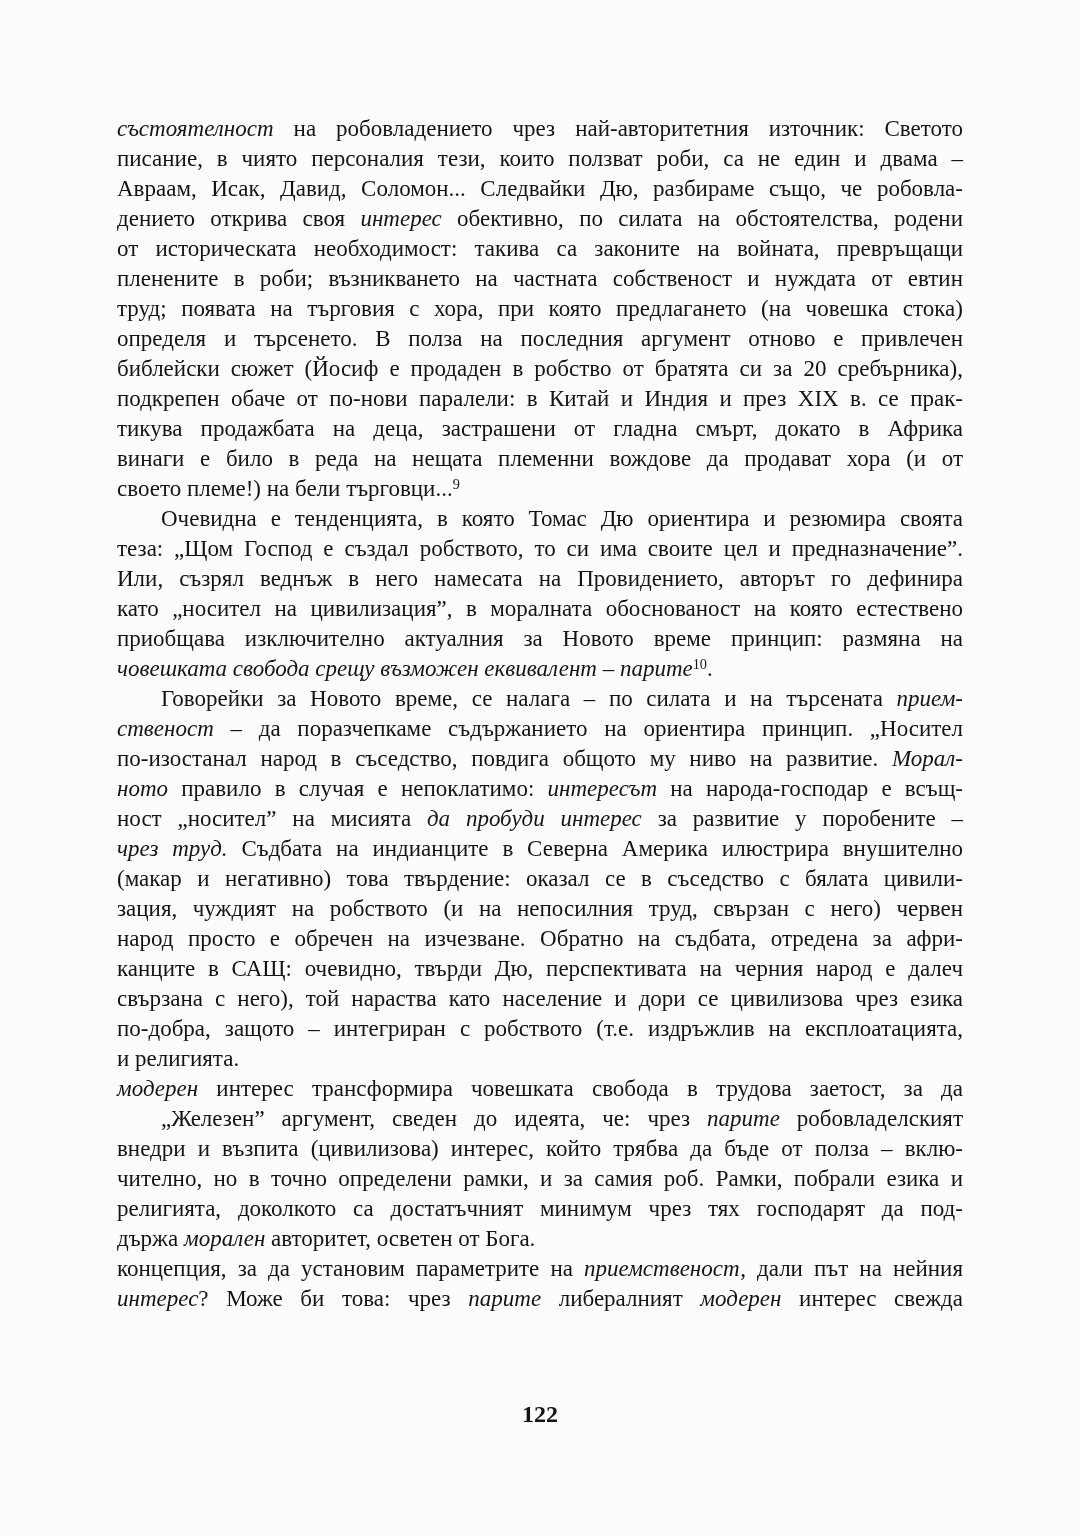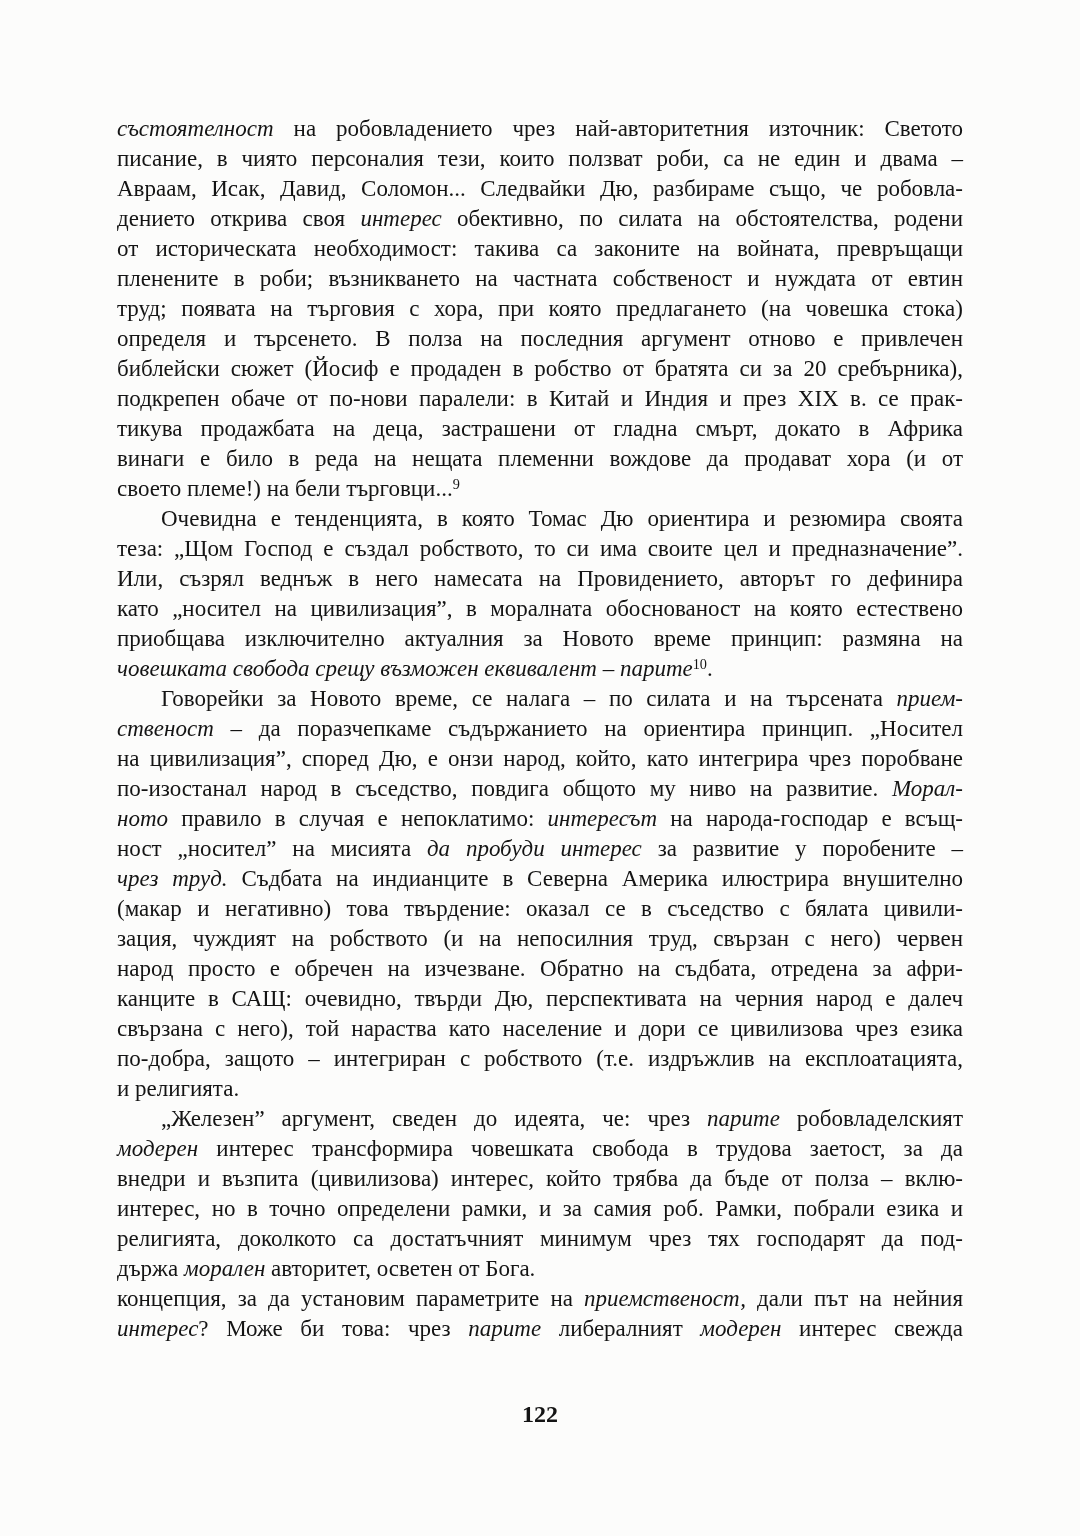--- a/index.html
+++ b/index.html
@@ -83,38 +83,37 @@
         <div class="line indent"><span>Очевидна е тенденцията, в която Томас Дю ориентира и резюмира своята</span></div>
         <div class="line"><span>теза: „Щом Господ е създал робството, то си има своите цел и предназначение”.</span></div>
         <div class="line"><span>Или, съзрял веднъж в него намесата на Провидението, авторът го дефинира</span></div>
         <div class="line"><span>като „носител на цивилизация”, в моралната обоснованост на която естествено</span></div>
         <div class="line"><span>приобщава изключително актуалния за Новото време принцип: размяна на</span></div>
         <div class="line last"><span class="it">човешката свобода срещу възможен еквивалент – парите</span><sup>10</sup><span>.</span></div>
       </div>
       <div class="paragraph">
         <div class="line indent"><span>Говорейки за Новото време, се налага – по силата и на търсената </span><span class="it">прием-</span></div>
         <div class="line"><span class="it">ственост</span><span> – да поразчепкаме съдържанието на ориентира принцип. „Носител</span></div>
-        <div class="line"><span>на цивилизация”, според Дю, е онзи народ, който, като интегрира чрез поробване</span></div>
         <div class="line"><span>по-изостанал народ в съседство, повдига общото му ниво на развитие. </span><span class="it">Морал-</span></div>
         <div class="line"><span class="it">ното</span><span> правило в случая е непоклатимо: </span><span class="it">интересът</span><span> на народа-господар е всъщ-</span></div>
         <div class="line"><span>ност „носител” на мисията </span><span class="it">да пробуди интерес</span><span> за развитие у поробените –</span></div>
         <div class="line"><span class="it">чрез труд.</span><span> Съдбата на индианците в Северна Америка илюстрира внушително</span></div>
         <div class="line"><span>(макар и негативно) това твърдение: оказал се в съседство с бялата цивили-</span></div>
         <div class="line"><span>зация, чуждият на робството (и на непосилния труд, свързан с него) червен</span></div>
         <div class="line"><span>народ просто е обречен на изчезване. Обратно на съдбата, отредена за афри-</span></div>
         <div class="line"><span>канците в САЩ: очевидно, твърди Дю, перспективата на черния народ е далеч</span></div>
         <div class="line"><span>свързана с него), той нараства като население и дори се цивилизова чрез езика</span></div>
         <div class="line"><span>по-добра, защото – интегриран с робството (т.е. издръжлив на експлоатацията,</span></div>
         <div class="line last"><span>и религията.</span></div>
       </div>
       <div class="paragraph">
+        <div class="line"><span class="it">модерен</span><span> интерес трансформира човешката свобода в трудова заетост, за да</span></div>
         <div class="line indent"><span>„Железен” аргумент, сведен до идеята, че: чрез </span><span class="it">парите</span><span> робовладелският</span></div>
-        <div class="line"><span class="it">модерен</span><span> интерес трансформира човешката свобода в трудова заетост, за да</span></div>
         <div class="line"><span>внедри и възпита (цивилизова) интерес, който трябва да бъде от полза – вклю-</span></div>
-        <div class="line"><span>интерес, но в точно определени рамки, и за самия роб. Рамки, побрали езика и</span></div>
+        <div class="line"><span>чително, но в точно определени рамки, и за самия роб. Рамки, побрали езика и</span></div>
         <div class="line"><span>религията, доколкото са достатъчният минимум чрез тях господарят да под-</span></div>
         <div class="line last"><span>държа </span><span class="it">морален</span><span> авторитет, осветен от Бога.</span></div>
       </div>
       <div class="paragraph">
         <div class="line"><span>концепция, за да установим параметрите на </span><span class="it">приемственост,</span><span> дали път на нейния</span></div>
         <div class="line"><span class="it">интерес</span><span>? Може би това: чрез </span><span class="it">парите</span><span> либералният </span><span class="it">модерен</span><span> интерес свежда</span></div>
       </div>
     </section>
   <footer class="page-number">122</footer>
 </main>

